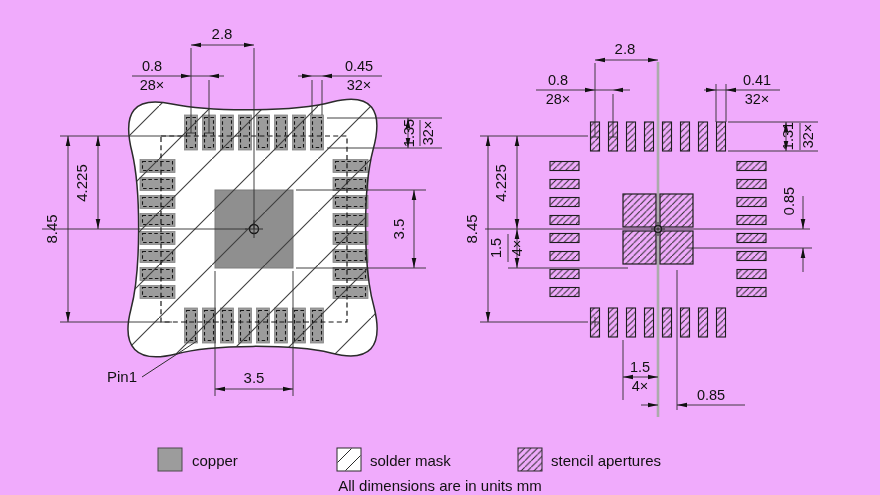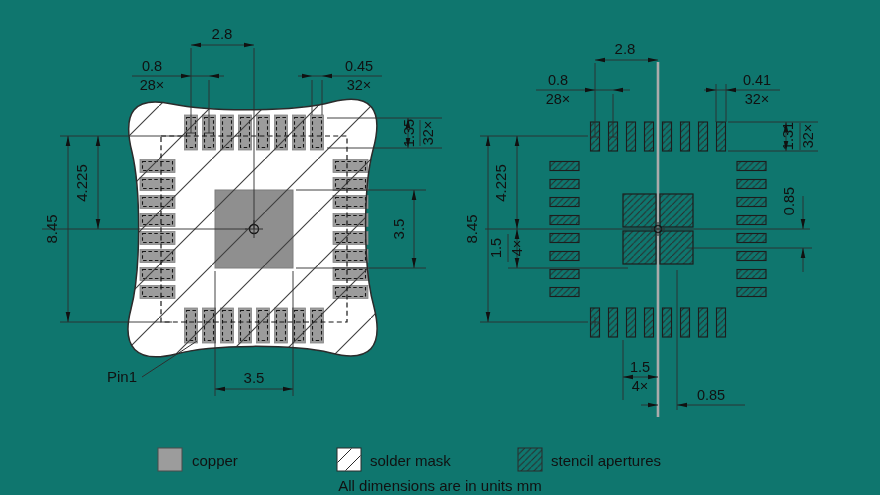--- a/index.html
+++ b/index.html
@@ -1,16 +1,16 @@
 <!DOCTYPE html>
 <html><head>
 <meta charset="utf-8">
 <style>
   html,body{margin:0;padding:0;background:#fff;}
-  #stage{width:880px;height:495px;overflow:hidden;background:#0f766e;position:relative;}
+  #stage{width:880px;height:495px;overflow:hidden;background:#f0abfc;position:relative;}
   svg{display:block;}
   svg text{font-family:"Liberation Sans","DejaVu Sans",sans-serif;fill:#111;}
 </style>
 </head>
 <body>
 <div id="stage">
 
 <svg id="drw" width="880" height="495" viewBox="0 0 880 495">
   <defs>
     <pattern id="hatchBoard" width="53" height="53" patternUnits="userSpaceOnUse">

